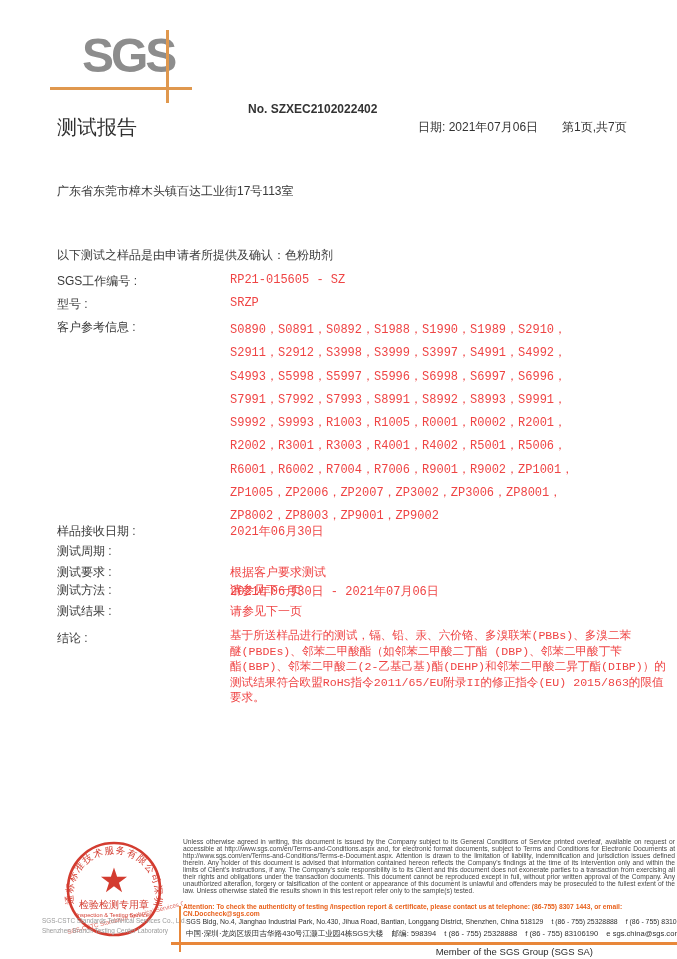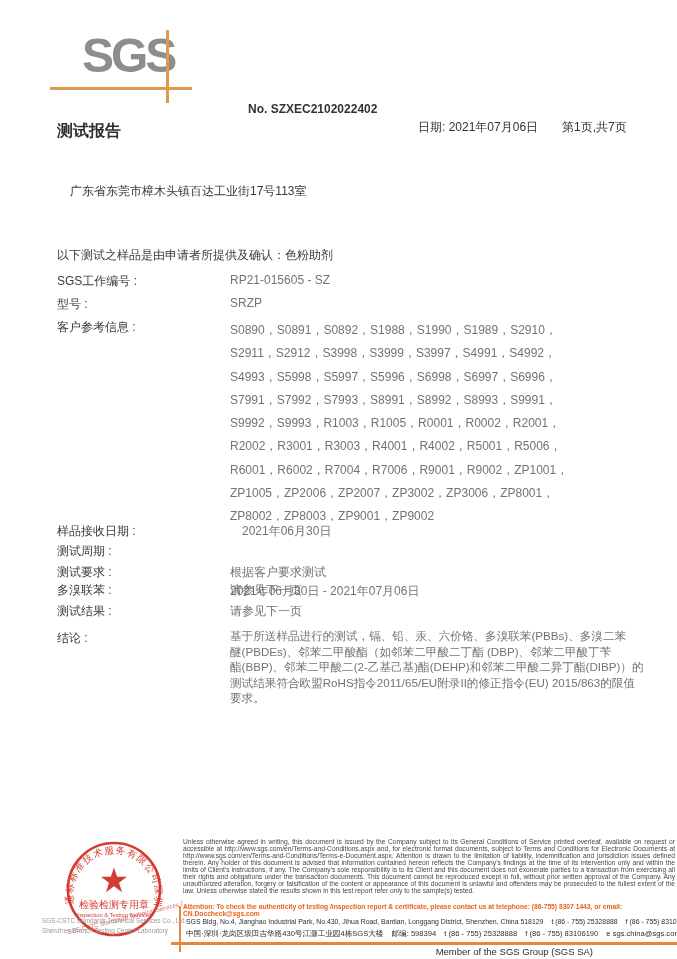--- a/index.html
+++ b/index.html
@@ -5,27 +5,27 @@
   html,body{margin:0;padding:0;background:#e9e9e9;}
   .page{
     position:relative;width:677px;height:959px;margin:0 auto;background:#ffffff;
     font-family:"Liberation Sans","DejaVu Sans",sans-serif;color:#3a3a3a;overflow:hidden;
   }
   .abs{position:absolute;}
   
   .logo-text{font-weight:bold;color:#8d8d8d;font-size:48px;letter-spacing:-3px;line-height:1;}
   .crossline{background:#e0984e;}
   
-  .doc-title{font-size:16px;font-weight:bold;color:#2f2f2f;margin-top:7px;}
+  .doc-title{font-size:20px;font-weight:normal;color:#2f2f2f;}
   .hdr-txt{font-size:12px;color:#333;}
   .hdr-no{font-weight:600;}
   
   .body-txt{font-size:12px;color:#3a3a3a;}
   .label{position:absolute;left:57px;font-size:12px;color:#3a3a3a;white-space:nowrap;}
-  .value{position:absolute;left:230px;font-size:12px;color:#737373;white-space:nowrap;}
+  .value{position:absolute;left:230px;font-size:12px;color:#ef4444;white-space:nowrap;font-family:Liberation Mono, monospace;}
   .ref-lines div{line-height:23.3px;white-space:nowrap;}
   .conc-lines div{line-height:15.6px;white-space:nowrap;font-size:11.6px;}
   
   .fineprint{
     font-size:6.7px;line-height:7.0px;color:#474747;text-align:justify;
     font-family:"Liberation Sans","DejaVu Sans",sans-serif;
   }
   .attention{font-size:6.7px;line-height:7.2px;font-weight:bold;color:#e8611c;}
   .addr-row{display:flex;gap:8px;align-items:baseline;font-size:6.9px;color:#2e2e2e;white-space:nowrap;}
   .addr-cn{font-size:7.6px;}
@@ -40,21 +40,21 @@
 
   <div class="abs logo-text" style="left:82px;top:32px;">SGS</div>
   <div class="abs crossline" style="left:166px;top:30px;width:2.5px;height:73px;"></div>
   <div class="abs crossline" style="left:50px;top:87px;width:142px;height:2.5px;"></div>
 
   <div class="abs doc-title" style="left:57px;top:114px;">测试报告</div>
   <div class="abs hdr-txt hdr-no" style="left:230px;top:102px;padding-left:18px;">No. SZXEC2102022402</div>
   <div class="abs hdr-txt" style="left:418px;top:119px;">日期: 2021年07月06日</div>
   <div class="abs hdr-txt" style="left:562px;top:119px;">第1页,共7页</div>
 
-  <div class="abs body-txt" style="left:70px;top:183px;">广东省东莞市樟木头镇百达工业街17号113室</div>
+  <div class="abs body-txt" style="left:57px;top:183px;">广东省东莞市樟木头镇百达工业街17号113室</div>
 
   <div class="abs body-txt" style="left:57px;top:247px;">以下测试之样品是由申请者所提供及确认：色粉助剂</div>
 
   <div class="label" style="top:273px;">SGS工作编号 :</div>
   <div class="value" style="top:273px;">RP21-015605 - SZ</div>
 
   <div class="label" style="top:296px;">型号 :</div>
   <div class="value" style="top:296px;">SRZP</div>
 
   <div class="label" style="top:319px;">客户参考信息 :</div>
@@ -64,29 +64,29 @@
     <div>S4993，S5998，S5997，S5996，S6998，S6997，S6996，</div>
     <div>S7991，S7992，S7993，S8991，S8992，S8993，S9991，</div>
     <div>S9992，S9993，R1003，R1005，R0001，R0002，R2001，</div>
     <div>R2002，R3001，R3003，R4001，R4002，R5001，R5006，</div>
     <div>R6001，R6002，R7004，R7006，R9001，R9002，ZP1001，</div>
     <div>ZP1005，ZP2006，ZP2007，ZP3002，ZP3006，ZP8001，</div>
     <div>ZP8002，ZP8003，ZP9001，ZP9002</div>
   </div>
 
   <div class="label" style="top:523px;">样品接收日期 :</div>
-  <div class="value" style="top:523px;margin-left:12px;">2021年06月30日</div>
+  <div class="value" style="top:523px;">2021年06月30日</div>
 
   <div class="label" style="top:543px;">测试周期 :</div>
   <div class="value" style="top:543px;margin-top:40px;">2021年06月30日 - 2021年07月06日</div>
 
   <div class="label" style="top:564px;">测试要求 :</div>
   <div class="value" style="top:564px;">根据客户要求测试</div>
 
-  <div class="label" style="top:582px;">多溴联苯 :</div>
+  <div class="label" style="top:582px;">测试方法 :</div>
   <div class="value" style="top:582px;">请参见下一页</div>
 
   <div class="label" style="top:603px;">测试结果 :</div>
   <div class="value" style="top:603px;">请参见下一页</div>
 
   <div class="label" style="top:630px;">结论 :</div>
   <div class="value conc-lines" style="top:628px;">
     <div>基于所送样品进行的测试，镉、铅、汞、六价铬、多溴联苯(PBBs)、多溴二苯</div>
     <div>醚(PBDEs)、邻苯二甲酸酯（如邻苯二甲酸二丁酯 (DBP)、邻苯二甲酸丁苄</div>
     <div>酯(BBP)、邻苯二甲酸二(2-乙基己基)酯(DEHP)和邻苯二甲酸二异丁酯(DIBP)）的</div>

